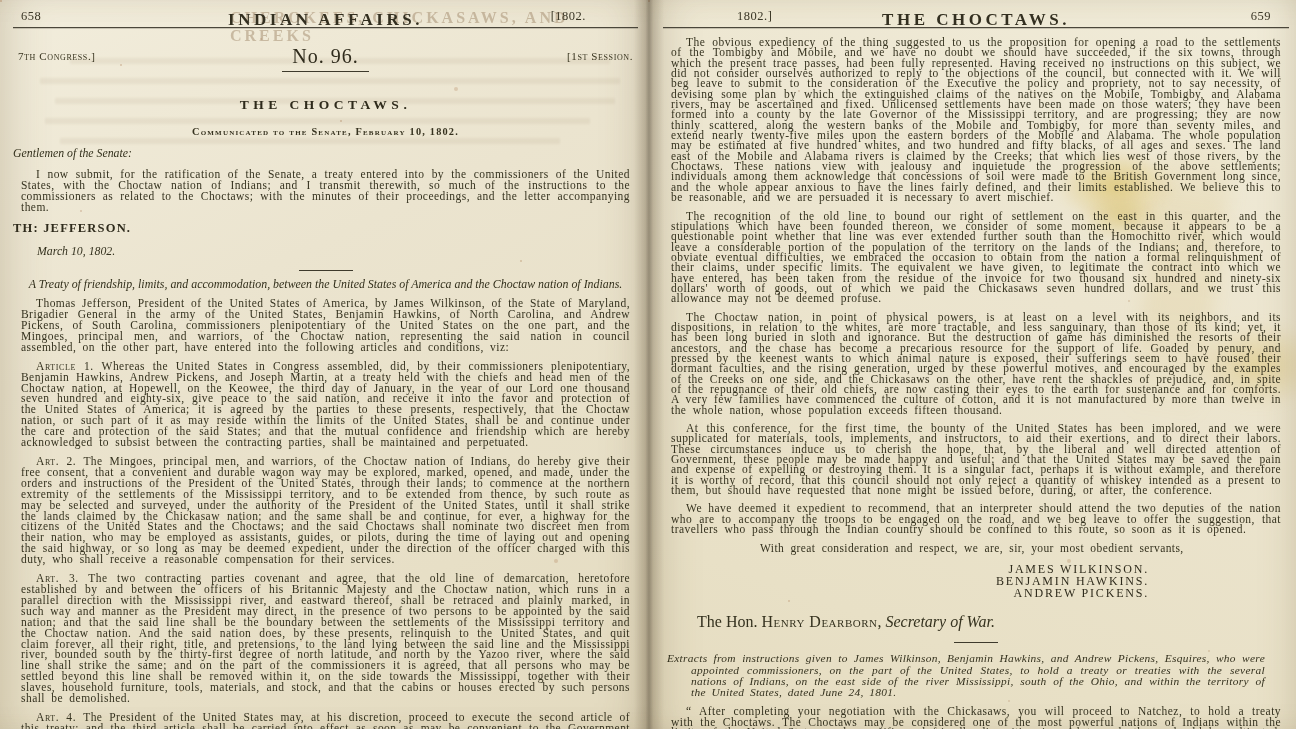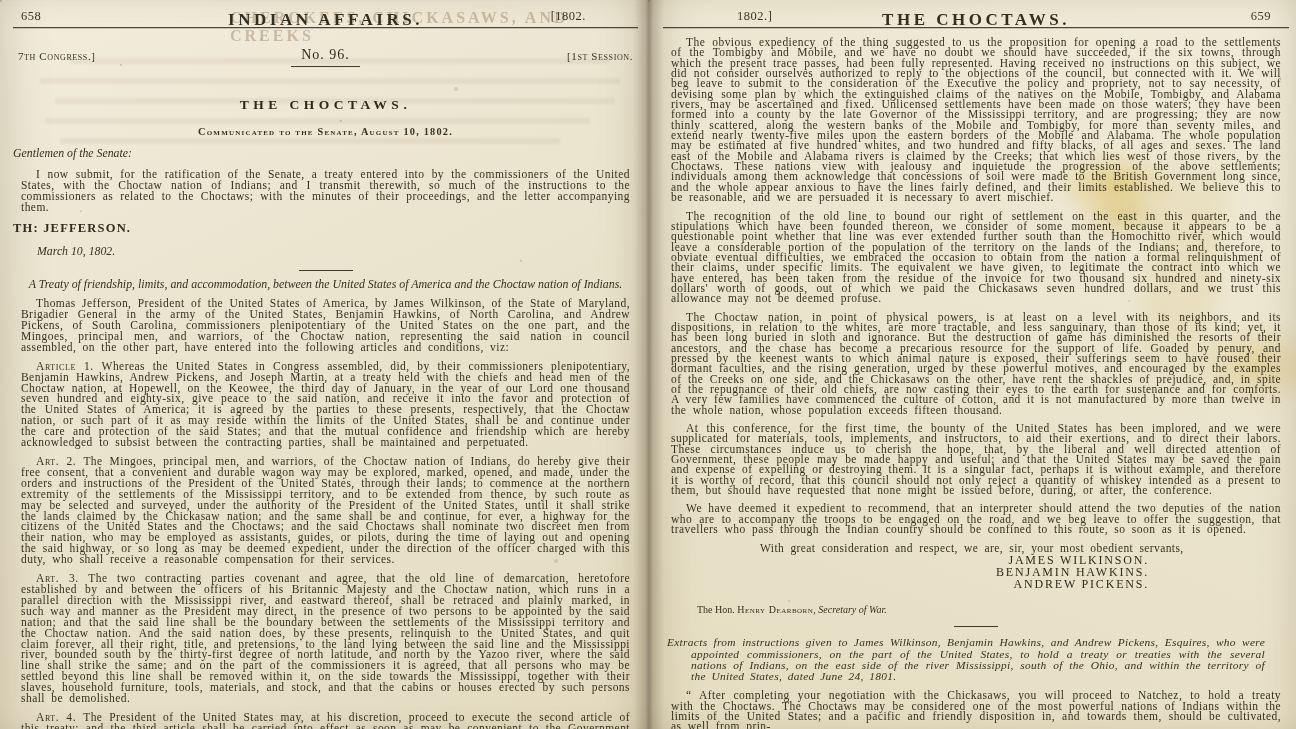--- a/index.html
+++ b/index.html
@@ -19,42 +19,42 @@
   
   .runhead{position:relative;height:17px;}
   .rh-side{position:absolute;top:2px;font-size:12.5px;letter-spacing:.5px;color:#3a3626;}
   .rh-center{display:block;text-align:center;font-size:17px;font-weight:bold;letter-spacing:3.5px;color:#332f20;padding-top:3px;}
   .head-rule{border:0;border-top:1.4px solid #4a463a;margin:3px 0 0 0;box-shadow:0 1px 0 rgba(74,70,58,.25);}
 
   
   .docnum{position:relative;height:30px;margin-top:17px;}
   .dn-side{position:absolute;top:5px;font-size:11px;font-variant:small-caps;letter-spacing:.6px;color:#38341f;}
   .dn-center{display:block;text-align:center;}
-  .dn-center span{display:inline-block;font-size:14px;letter-spacing:1px;color:#2f2b1c;
+  .dn-center span{display:inline-block;font-size:20px;letter-spacing:1px;color:#2f2b1c;
                   border-bottom:1.6px solid #3e3a2c;padding:0 10px 3px 10px;}
 
   .doc-title{text-align:center;font-size:13.5px;font-weight:bold;letter-spacing:4.5px;color:#2e2a1b;margin-top:22px;}
   .subtitle{text-align:center;font-size:10.3px;font-weight:bold;font-variant:small-caps;letter-spacing:1.2px;color:#36321f;margin-top:13px;}
   .salutation{font-style:italic;font-size:11.8px;margin-top:9px;color:#33301c;}
 
   
   .paras p.para{margin:8px;font-size:11.5px;line-height:10.9px;text-align:justify;text-indent:15px;
                 letter-spacing:.45px;word-spacing:3px;color:#35321f;}
   #page-right .paras p.para{line-height:10.35px;}
   .sc-label{font-variant:small-caps;letter-spacing:.6px;}
   .sig-jefferson{font-size:12.5px;font-weight:bold;letter-spacing:1.2px;padding-right:8px;margin-top:3px;color:#2f2b1c;}
   .date-line{font-style:italic;font-size:11.8px;margin:8px 0 0 24px;}
   .mini-rule{border:0;border-top:1.5px solid #3e3a2c;width:54px;margin:11px auto 7px auto;}
   .treaty-title{font-style:italic;text-align:center;font-size:11.9px;line-height:12.6px;margin:4px 14px 7px 14px;color:#33301c;}
 
   
   .closing-line{font-size:11.5px;letter-spacing:.4px;word-spacing:3px;margin-top:1px;padding-left:97px;}
-  .sig-block{text-align:right;padding-right:140px;margin-top:1px;}
+  .sig-block{text-align:right;padding-right:140px;margin-top:10px;}
   .sig-block div{font-size:12px;letter-spacing:1.8px;line-height:11.6px;color:#2f2b1c;}
-  .addressee{margin:14px 0 0 34px;font-size:10px;}
+  .addressee{margin:14px 0 0 34px;font-size:16px;}
   .addressee .sc{font-variant:small-caps;letter-spacing:.5px;}
   .addressee .it{font-style:italic;}
   .extract{font-style:italic;font-size:11.4px;line-height:11.3px;text-align:justify;
            letter-spacing:.3px;word-spacing:2.5px;margin:10px 24px 0 4px;padding-left:24px;text-indent:-24px;color:#34311e;}
 
   
   .ghost-head{position:absolute;top:9px;left:230px;width:390px;font-size:16px;font-weight:bold;letter-spacing:3px;
               color:rgba(125,95,60,.34);filter:blur(.7px);pointer-events:none;}
   .ghostbar{position:absolute;background:rgba(120,90,55,.075);filter:blur(1.2px);pointer-events:none;border-radius:2px;}
   .stain{position:absolute;pointer-events:none;mix-blend-mode:multiply;}
@@ -98,21 +98,21 @@
       </div>
       <hr class="head-rule">
 
       <div class="docnum">
         <span class="dn-side" style="left:5px;">7th Congress.]</span>
         <span class="dn-center"><span>No. 96.</span></span>
         <span class="dn-side" style="right:5px;">[1st Session.</span>
       </div>
 
       <div class="doc-title">THE CHOCTAWS.</div>
-      <div class="subtitle">Communicated to the Senate, August 10, 1802.</div>
+      <div class="subtitle">Communicated to the Senate, February 10, 1802.</div>
       <div class="salutation">Gentlemen of the Senate:</div>
 
       <div class="paras">
           <p class="para">I now submit, for the ratification of the Senate, a treaty entered into by the commissioners of the United States, with the Choctaw nation of Indians; and I transmit therewith, so much of the instructions to the commissioners as related to the Choctaws; with the minutes of their proceedings, and the letter accompanying them.</p>
         </div>
       <div class="sig-jefferson">TH: JEFFERSON.</div>
       <div class="date-line">March 10, 1802.</div>
       <hr class="mini-rule">
       <div class="treaty-title">A Treaty of friendship, limits, and accommodation, between the United States of America and the Choctaw nation of Indians.</div>
       <div class="paras">

